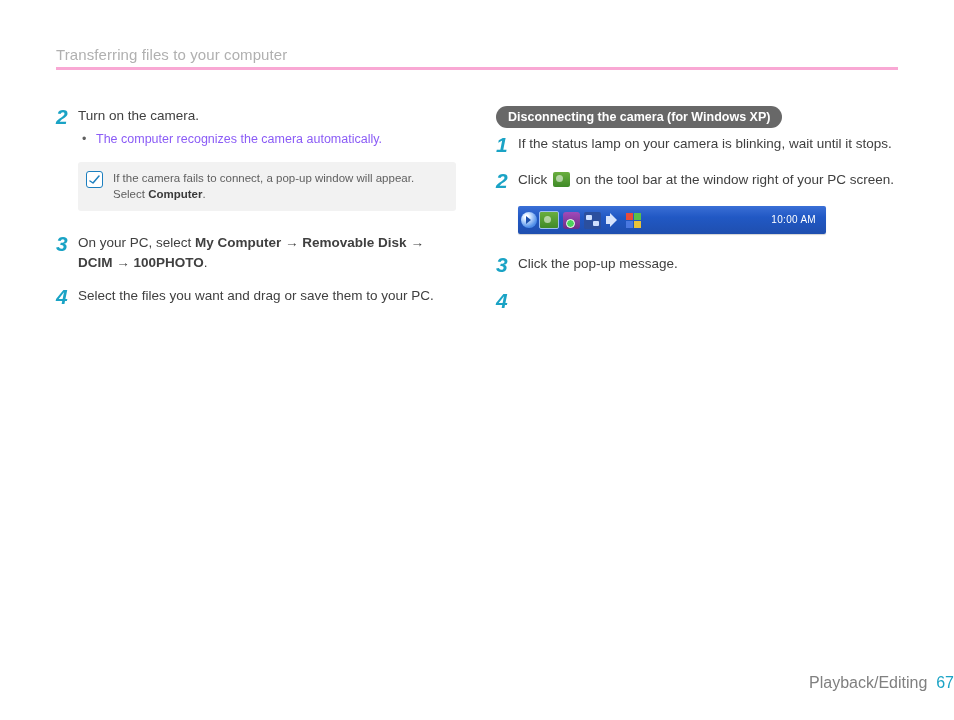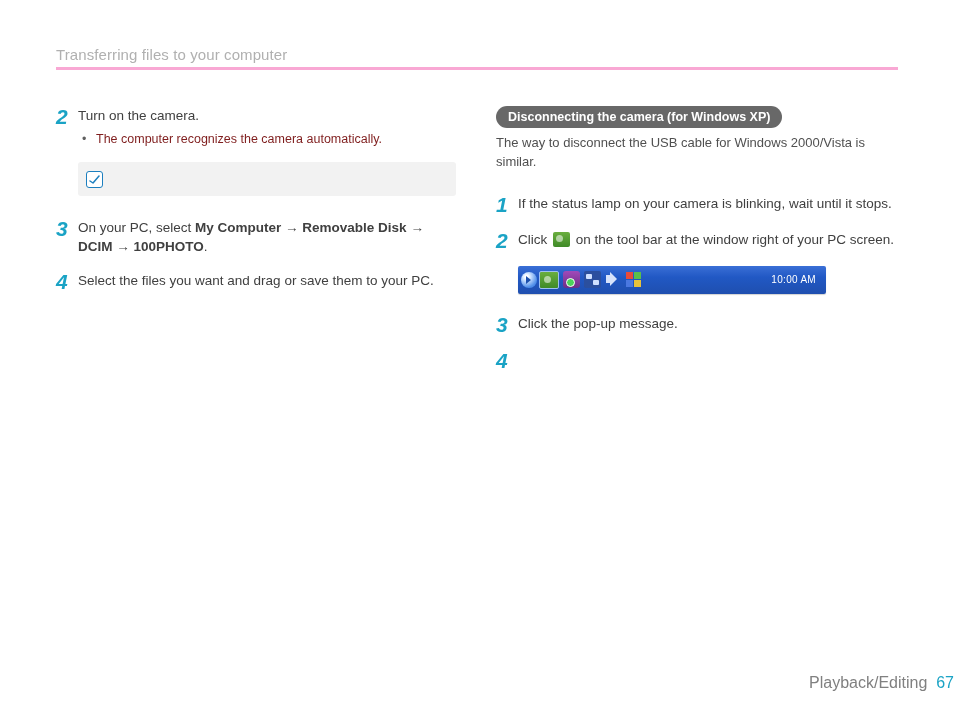--- a/index.html
+++ b/index.html
@@ -56,21 +56,21 @@
     flex: 1;
   }
   .bullet-list {
     margin: 4px 0 0 0;
     padding: 0 0 0 18px;
     list-style: none;
   }
   .bullet-list li {
     position: relative;
     font-size: 12.5px;
-    color: #7f1d1d;
+    color: #8b5cf6;
   }
   .bullet-list li::before {
     content: "•";
     position: absolute;
     left: -14px;
     color: #606060;
   }
   .note-box {
     margin: 10px 0 22px 22px;
     background: #f2f2f2;
@@ -222,40 +222,42 @@
           </ul>
         </div>
       </div>
 
       <div class="note-box">
         <span class="note-icon">
           <svg width="11" height="11" viewBox="0 0 11 11">
               <path d="M1 7 L4 9 L10 2" stroke="#1c7fbf" stroke-width="1.5" fill="none" stroke-linecap="round" stroke-linejoin="round"></path>
             </svg>
         </span>
+        <span class="note-text">
+          <span>If the camera fails to connect, a pop-up window will appear. Select </span><span class="bold">Computer</span><span>.</span>
+        </span>
       </div>
 
       <div class="step">
         <div class="step-num">3</div>
         <div class="step-body">
           <span>On your PC, select </span><span class="bold">My Computer</span><span> → </span><span class="bold">Removable Disk</span><span> → </span><span class="bold">DCIM</span><span> → </span><span class="bold">100PHOTO</span><span>.</span>
         </div>
       </div>
 
       <div class="step">
         <div class="step-num">4</div>
         <div class="step-body">Select the files you want and drag or save them to your PC.</div>
       </div>
 
     </div>
 
     <div class="col">
 
       <div class="pill">Disconnecting the camera (for Windows XP)</div>
-      <div class="subtext">The way to disconnect the USB cable for Windows 2000/Vista is similar.</div>
 
       <div class="step">
         <div class="step-num">1</div>
         <div class="step-body">If the status lamp on your camera is blinking, wait until it stops.</div>
       </div>
 
       <div class="step">
         <div class="step-num">2</div>
         <div class="step-body">
           <span>Click </span><span class="inline-icon"></span><span> on the tool bar at the window right of your PC screen.</span>

